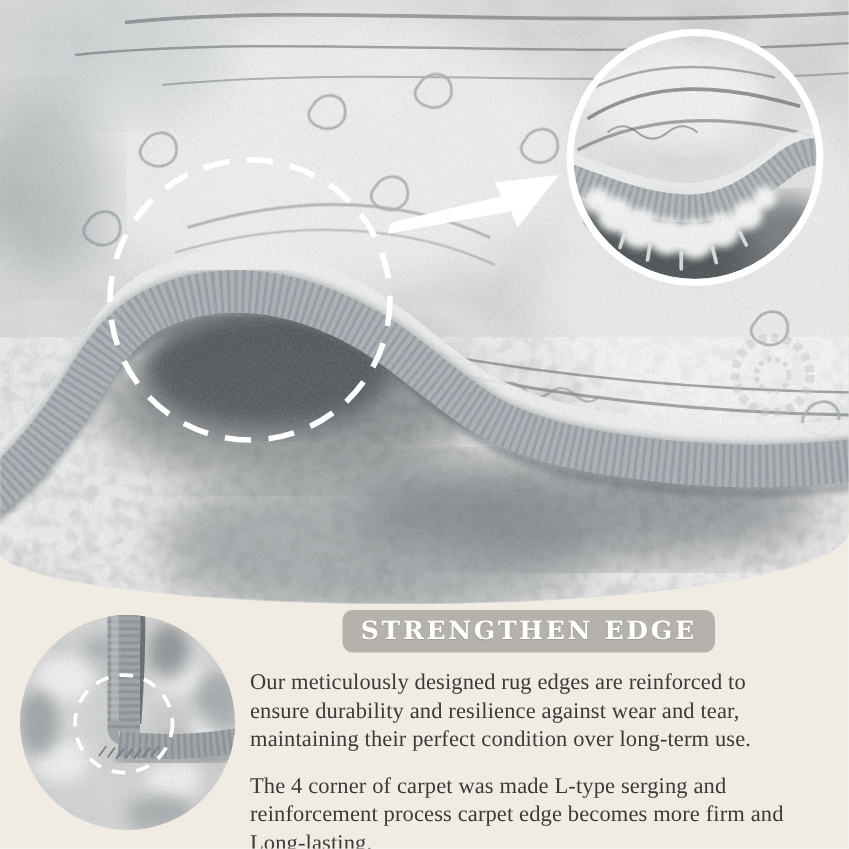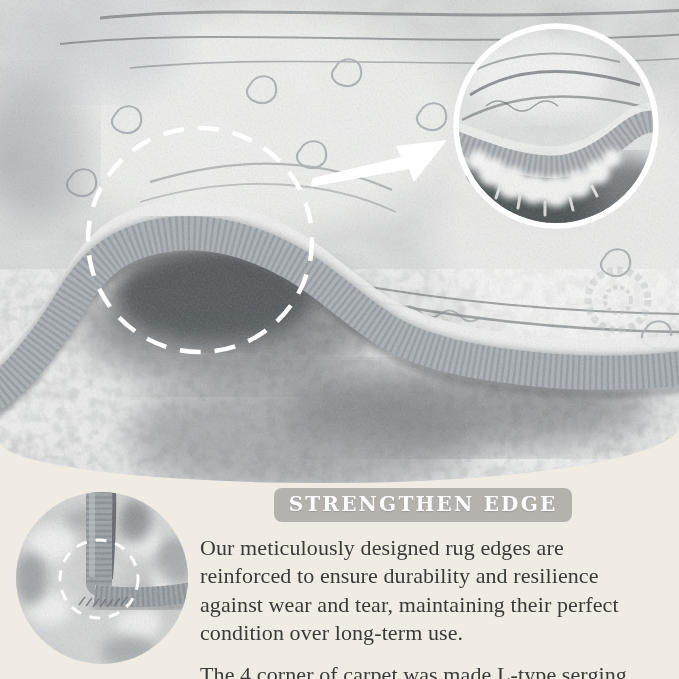--- a/index.html
+++ b/index.html
@@ -7,21 +7,21 @@
           font-family:"Liberation Serif",serif;}
   .photo-wrap{position:absolute;left:0;top:0;width:679px;height:483px;
               border-radius:0 0 52% 48% / 0 0 58px 42px;overflow:hidden;background:#dfe1e0;}
   .photo-wrap svg{display:block;}
   .corner-inset{position:absolute;left:15px;top:491px;width:174px;height:174px;}
   .text-col{position:absolute;left:200px;top:486px;width:446px;}
   .badge{display:block;width:max-content;margin:2px auto 12px auto;background:#b5b2ad;color:#ffffff;
          font-family:"DejaVu Serif",serif;font-weight:700;font-size:20px;line-height:1.25;
          letter-spacing:2.2px;padding:4px 15px 5px 15px;border-radius:8px;
          text-shadow:0 1px 1px rgba(110,110,110,.35);}
-  .text-col p{margin:0 0 13px 0;color:#3b3a38;font-size:22px;line-height:1.29;letter-spacing:.1px;}
+  .text-col p{margin:0 0 13px 0;color:#3b3a38;font-size:18px;line-height:1.29;letter-spacing:.1px;}
 </style>
 </head>
 <body>
 
 <div class="canvas">
 
   <div class="photo-wrap">
     <svg width="679" height="483" viewBox="0 0 679 483">
       <defs>
         <filter id="blotch" x="-10%" y="-10%" width="120%" height="120%">

